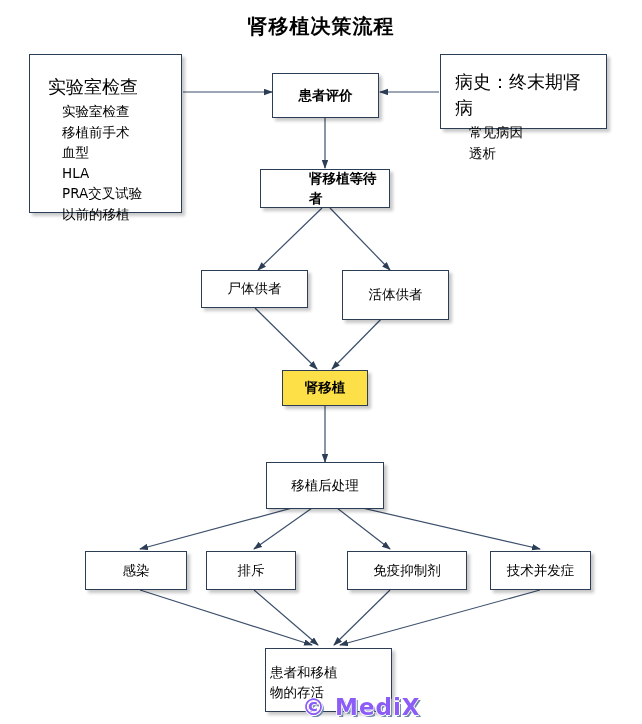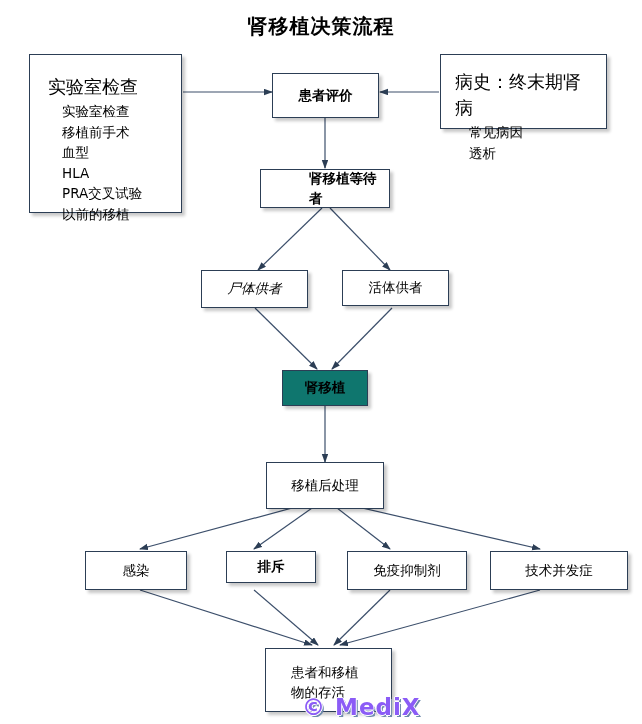--- a/index.html
+++ b/index.html
@@ -44,21 +44,21 @@
     box-shadow: 3px 3px 3px rgba(0,0,0,0.22);
     display: flex;
     align-items: center;
     justify-content: center;
     color: #000000;
     font-size: 13.5px;
     line-height: 1.45;
     z-index: 2;
   }
   .node.bold { font-weight: bold; }
-  .node.gray { background: #0f766e; }
+  .node.gray { background: #fde047; }
   .node.left-align {
     justify-content: flex-start;
     align-items: flex-start;
     text-align: left;
   }
   .node .inner { padding: 0; }
   .panel-head {
     font-weight: normal;
     font-size: 18px;
     display: block;
@@ -150,53 +150,53 @@
   </div>
 
   <div class="node bold" style="left:272px; top:73px; width:107px; height:45px;">
     <span>患者评价</span>
   </div>
 
   <div class="node bold" style="left:260px; top:169px; width:130px; height:39px;padding-left:48px;">
     <span>肾移植等待者</span>
   </div>
 
-  <div class="node" style="left:201px; top:270px; width:107px; height:38px;font-style:italic;">
+  <div class="node" style="left:201px; top:270px; width:107px; height:38px;">
     <span>尸体供者</span>
   </div>
 
-  <div class="node" style="left:342px; top:270px; width:107px; height:36px;">
+  <div class="node" style="left:342px; top:270px; width:107px; height:50px;">
     <span>活体供者</span>
   </div>
 
   <div class="node gray bold" style="left:282px; top:370px; width:86px; height:36px;">
     <span>肾移植</span>
   </div>
 
   <div class="node" style="left:266px; top:462px; width:118px; height:47px;">
     <span>移植后处理</span>
   </div>
 
   <div class="node" style="left:85px; top:551px; width:102px; height:39px;">
     <span>感染</span>
   </div>
 
-  <div class="node" style="left:226px; top:551px; width:90px; height:32px;font-weight:bold;">
+  <div class="node" style="left:206px; top:551px; width:90px; height:39px;">
     <span>排斥</span>
   </div>
 
   <div class="node" style="left:330px; top:551px; width:120px; height:39px;margin-left:17px;">
     <span>免疫抑制剂</span>
   </div>
 
-  <div class="node" style="left:490px; top:551px; width:138px; height:39px;">
+  <div class="node" style="left:490px; top:551px; width:101px; height:39px;">
     <span>技术并发症</span>
   </div>
 
-  <div class="node left-align" style="left:265px; top:648px; width:127px; height:64px; padding:14px 0 0 25px;">
+  <div class="node left-align" style="left:265px; top:648px; width:127px; height:64px; padding:14px 0 0 4px;">
     <div class="inner">
       <span style="display:block;">患者和移植</span>
       <span style="display:block;">物的存活</span>
     </div>
   </div>
 
   <div class="watermark">© MediX</div>
 
 </div>
 

